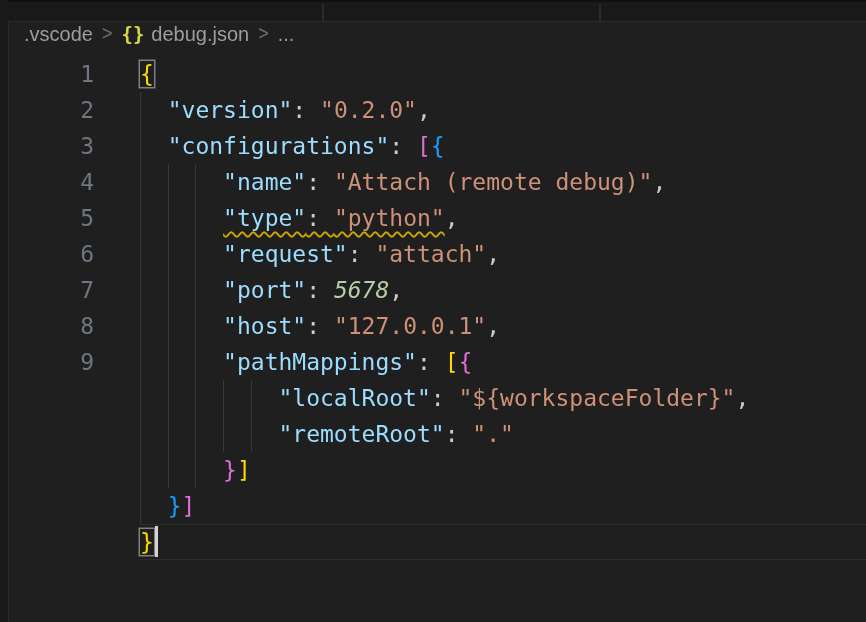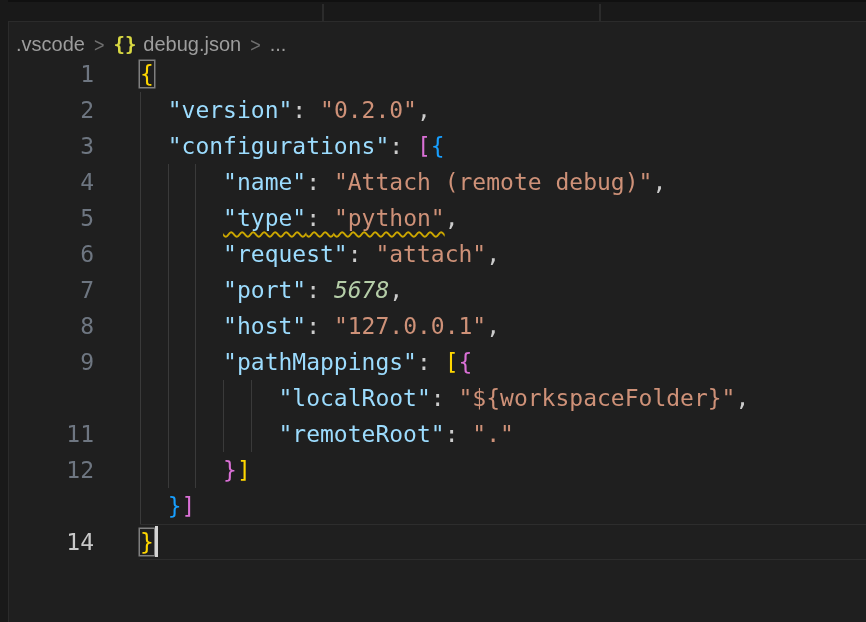--- a/index.html
+++ b/index.html
@@ -17,22 +17,22 @@
     box-sizing:border-box;
   }
   .tab-sep{position:absolute;top:2px;bottom:0;width:2px;background:var(--border);}
   .tab-seg{position:absolute;top:0;bottom:0;}
   .left-strip{
     position:absolute;left:0;top:0;width:8px;height:622px;
     background:var(--strip);border-right:1px solid var(--border);box-sizing:content-box;
   }
   
   .breadcrumbs{
-    position:absolute;left:16px;top:23px;height:33px;
-    display:flex;align-items:flex-end;
+    position:absolute;left:24px;top:23px;height:33px;
+    display:flex;align-items:flex-start;
     font-family:"Liberation Sans",sans-serif;font-size:20px;color:var(--crumb);
     white-space:pre;
   }
   .crumb{color:var(--crumb);cursor:default;}
   .crumb-sep{color:var(--crumbSep);font-size:18px;padding:0 9px;transform:scaleY(1.15);display:inline-block;}
   .crumb-icon{color:var(--jsonIcon);font-family:"DejaVu Sans Mono",monospace;font-size:19px;font-weight:bold;margin-right:7px;}
   
   .code-lines{position:absolute;left:8px;top:56px;right:0;}
   .line{position:relative;height:36px;}
   .ln{
@@ -118,30 +118,27 @@
         <div class="codetext"><span class="guide" style="left: 0ch;"></span><span class="guide" style="left: 2ch;"></span><span class="guide" style="left: 4ch;"></span><span class="tk-p">      </span><span class="tk-k">"host"</span><span class="tk-p">: </span><span class="tk-s">"127.0.0.1"</span><span class="tk-p">,</span></div>
       </div>
       <div class="line">
         <div class="ln">9</div>
         <div class="codetext"><span class="guide" style="left: 0ch;"></span><span class="guide" style="left: 2ch;"></span><span class="guide" style="left: 4ch;"></span><span class="tk-p">      </span><span class="tk-k">"pathMappings"</span><span class="tk-p">: </span><span class="tk-b1">[</span><span class="tk-b2">{</span></div>
       </div>
       <div class="line">
         <div class="codetext"><span class="guide" style="left: 0ch;"></span><span class="guide" style="left: 2ch;"></span><span class="guide" style="left: 4ch;"></span><span class="guide" style="left: 6ch;"></span><span class="guide" style="left: 8ch;"></span><span class="tk-p">          </span><span class="tk-k">"localRoot"</span><span class="tk-p">: </span><span class="tk-s">"${workspaceFolder}"</span><span class="tk-p">,</span></div>
       </div>
       <div class="line">
-        <div class="ln">11</div>
         <div class="codetext"><span class="guide" style="left: 0ch;"></span><span class="guide" style="left: 2ch;"></span><span class="guide" style="left: 4ch;"></span><span class="guide" style="left: 6ch;"></span><span class="guide" style="left: 8ch;"></span><span class="tk-p">          </span><span class="tk-k">"remoteRoot"</span><span class="tk-p">: </span><span class="tk-s">"."</span></div>
       </div>
       <div class="line">
-        <div class="ln">12</div>
         <div class="codetext"><span class="guide" style="left: 0ch;"></span><span class="guide" style="left: 2ch;"></span><span class="guide" style="left: 4ch;"></span><span class="tk-p">      </span><span class="tk-b2">}</span><span class="tk-b1">]</span></div>
       </div>
       <div class="line">
         <div class="codetext"><span class="guide" style="left: 0ch;"></span><span class="tk-p">  </span><span class="tk-b3">}</span><span class="tk-b2">]</span></div>
       </div>
       <div class="line">
         <div class="linehl"></div>
-        <div class="ln active">14</div>
         <div class="codetext"><span class="tk-b1 boxed">}</span><div class="cursor" style="left: calc(1ch + 1px);"></div></div>
       </div>
     </div>
 
 </div>
 
 </body></html>

